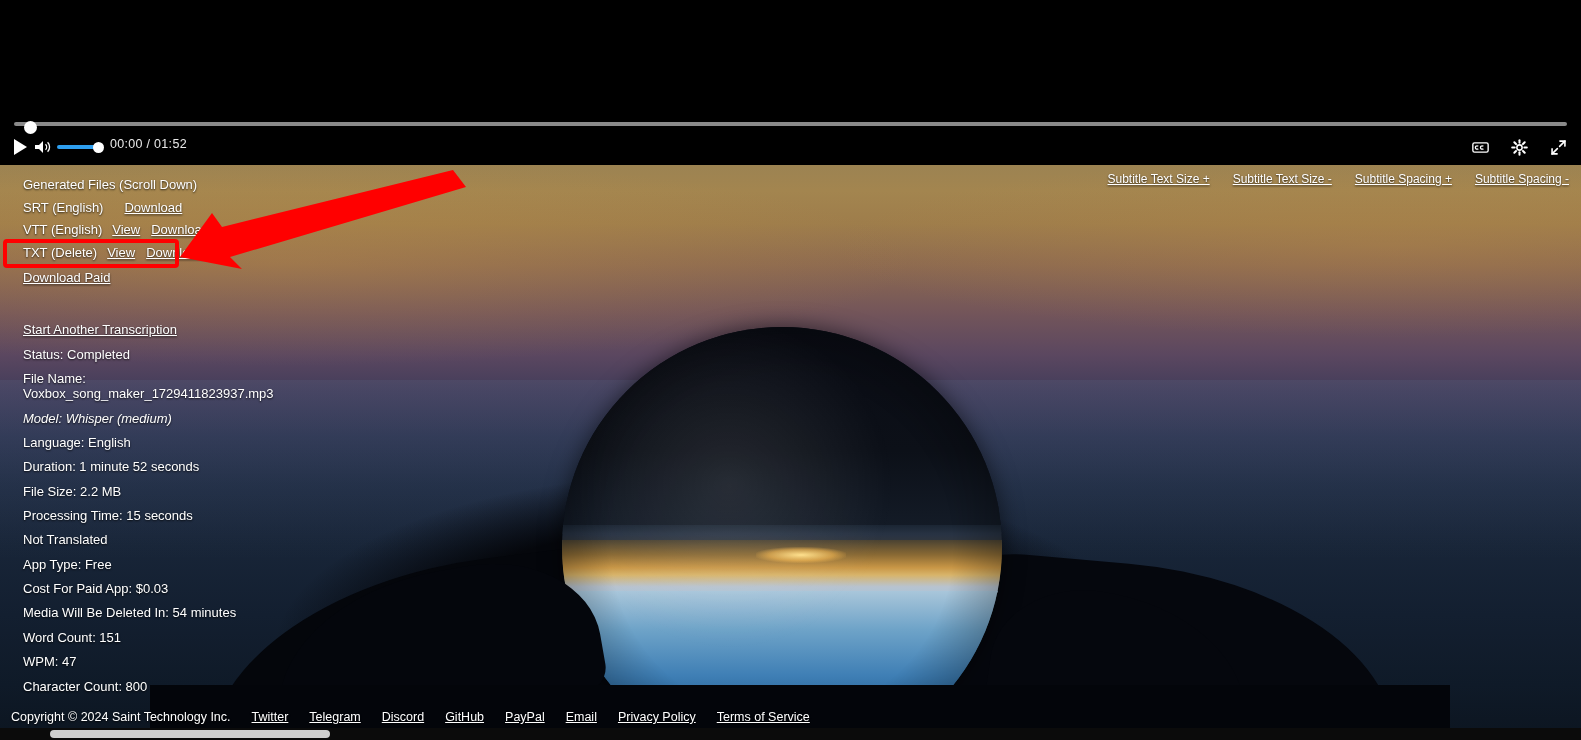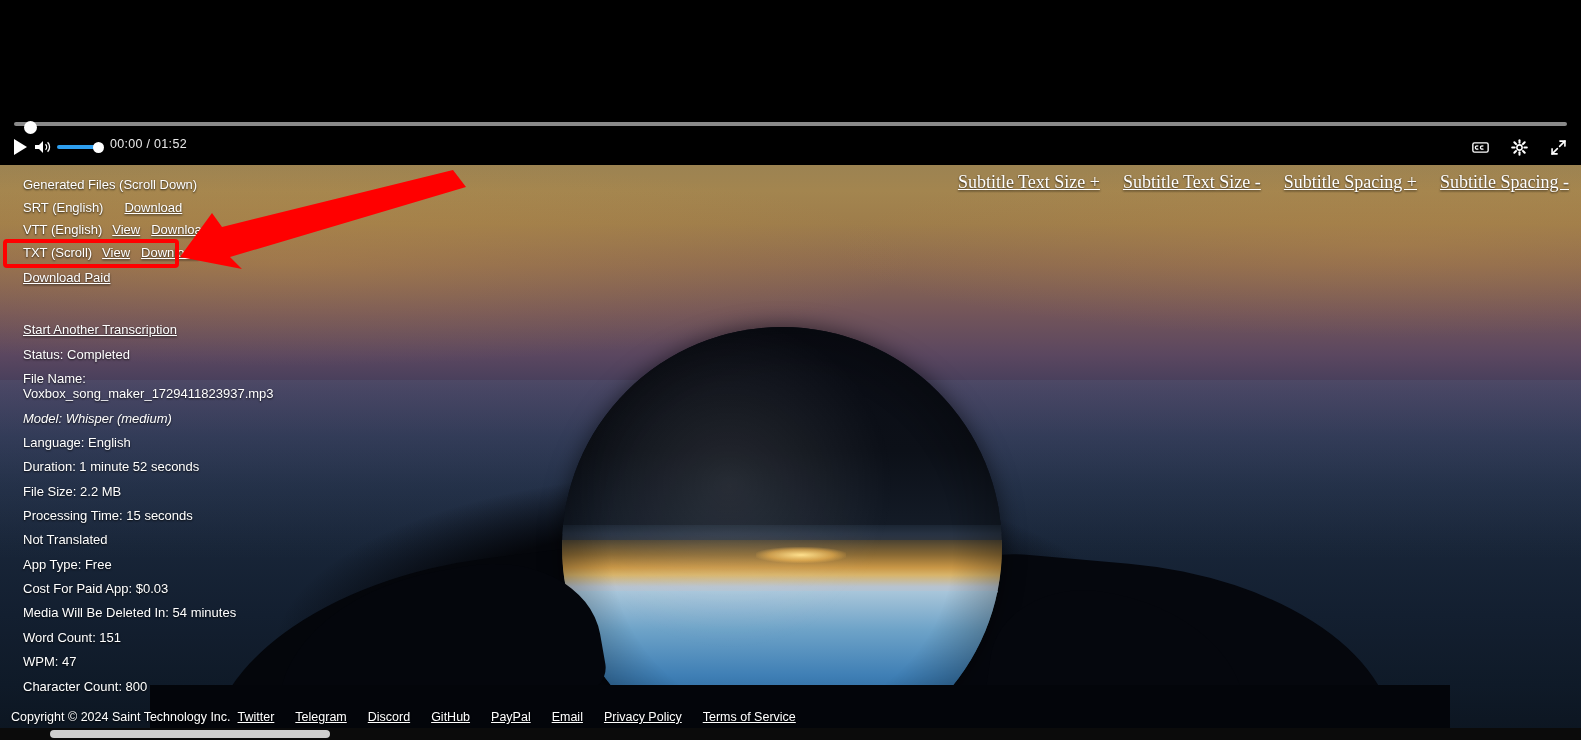--- a/index.html
+++ b/index.html
@@ -222,36 +222,35 @@
   .arrow-svg {
     position: absolute; left: 170px; top: 165px;
     width: 300px; height: 110px;
     pointer-events: none;
   }
 
   
   .sub-ctrls {
     position: absolute; right: 12px; top: 172px;
     display: flex; gap: 23px;
-    font-size: 18px;
+    font-size: 12px;
     text-shadow: 0 1px 2px rgba(0,0,0,.75);
-    font-family: Liberation Serif, serif;
   }
   .sub-ctrls a { color: #ffffff; text-decoration: underline; cursor: pointer; white-space: nowrap; }
 
   
   .footer {
     position: absolute; left: 0; bottom: 12px;
     width: 1581px; height: 22px;
     display: flex; align-items: center;
     padding-left: 11px;
     color: #ffffff; font-size: 12.5px;
     text-shadow: 0 1px 2px rgba(0,0,0,.85);
   }
-  .footer .copy { margin-right: 7px; white-space: nowrap; text-align: right; }
+  .footer .copy { margin-right: 21px; white-space: nowrap; text-align: right; }
   .footer a {
     color: #ffffff; text-decoration: underline;
     margin-right: 21px; cursor: pointer; white-space: nowrap;
   }
 
   
   .scrollbar {
     position: absolute; left: 0; bottom: 0;
     width: 1581px; height: 12px;
     background: #0b0b0b;
@@ -367,21 +366,21 @@
 
     <div class="line" style="top:35px;">
       <span class="row-label">SRT (English)</span><span class="gap"></span><a class="lnk">Download</a>
     </div>
 
     <div class="line" style="top:57px;">
       <span class="row-label">VTT (English)</span><a class="lnk">View</a><span class="gap"></span><a class="lnk">Download</a>
     </div>
 
     <div class="line" style="top:80px;">
-      <span class="row-label">TXT (Scroll)</span><a class="lnk">View</a><span class="gap"></span><a class="lnk">Download</a>
+      <span class="row-label">TXT (Delete)</span><a class="lnk">View</a><span class="gap"></span><a class="lnk">Download</a>
     </div>
 
     <div class="hl-box"></div>
 
     <div class="line" style="top:105px;">
       <a class="lnk">Download Paid</a>
     </div>
 
 
     <div class="line" style="top:157px;">

